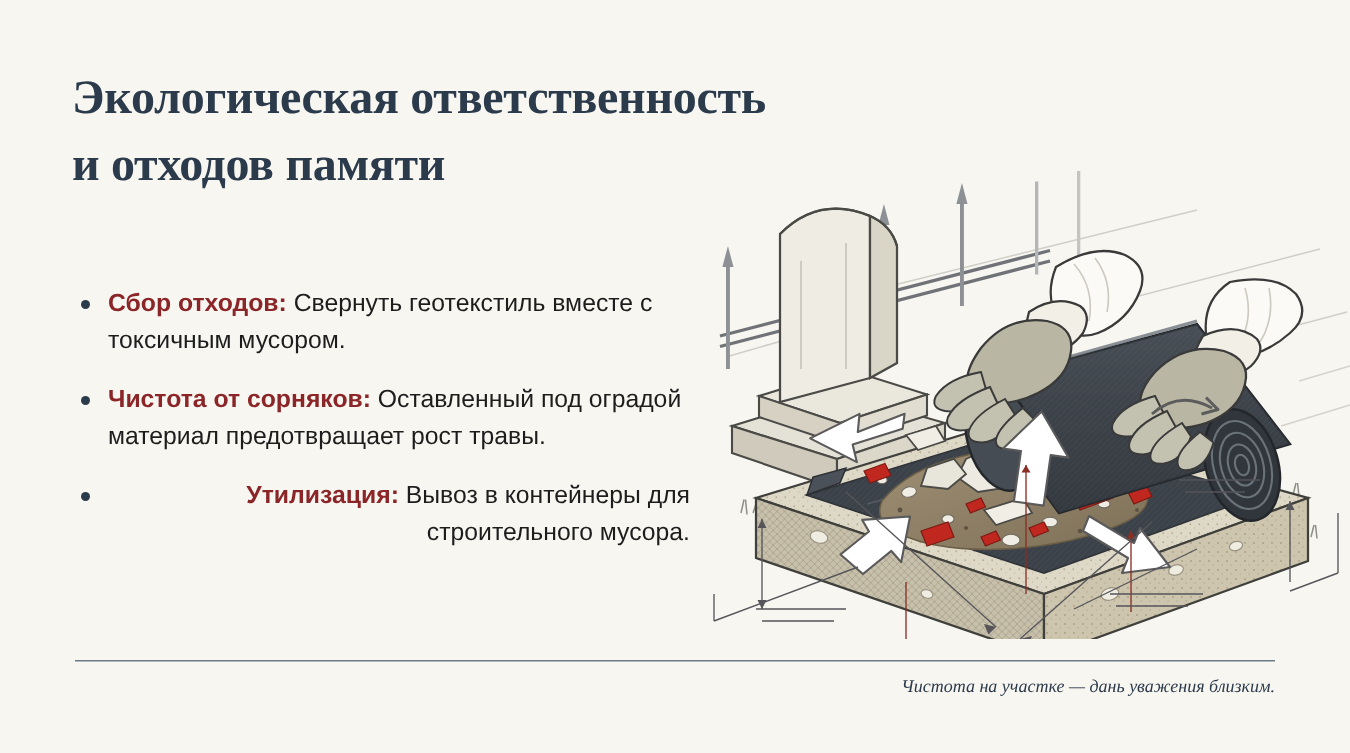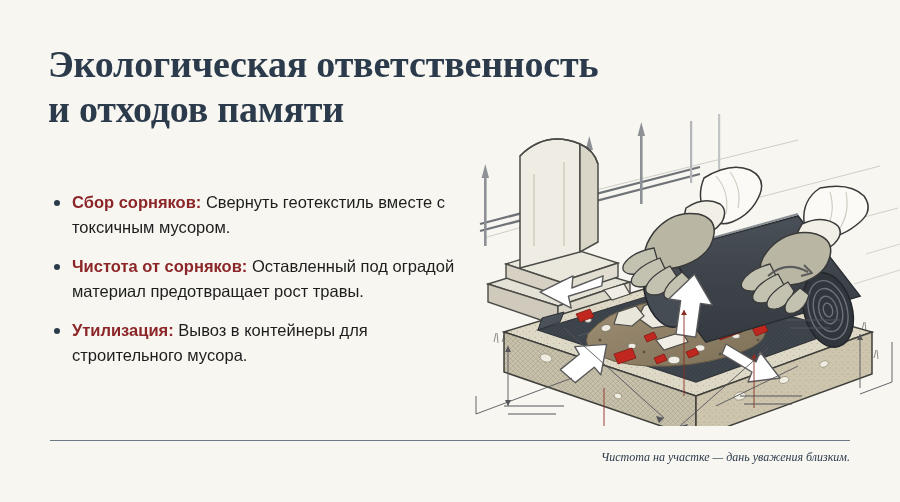--- a/index.html
+++ b/index.html
@@ -21,21 +21,21 @@
   
   #title-block {
     position: absolute;
     left: 48px;
     top: 42px;
     width: 700px;
   }
   .title-line {
     font-family: "Liberation Serif", "DejaVu Serif", serif;
     font-weight: 700;
-    font-size: 38px;
+    font-size: 32px;
     line-height: 45px;
     color: #2c3b4b;
     letter-spacing: -0.2px;
     white-space: nowrap;
   }
 
   
   #bullets {
     position: absolute;
     left: 50px;
@@ -43,21 +43,21 @@
     width: 410px;
   }
   .bullet-item {
     position: relative;
     padding-left: 22px;
     margin-bottom: 14px;
     font-size: 16.5px;
     line-height: 25px;
     color: #1d1d1d;
   }
-  .bullet-item:last-child { margin-bottom: 0; }
+  .bullet-item:last-child { margin-bottom: 0; text-align: right; }
   .bullet-dot {
     position: absolute;
     left: 4px;
     top: 10px;
     width: 6px;
     height: 6px;
     border-radius: 50%;
     background: #2c3b4b;
   }
   .bullet-label {
@@ -103,21 +103,21 @@
 
   <div id="title-block">
     <div class="title-line">Экологическая ответственность</div>
     <div class="title-line">и отходов памяти</div>
   </div>
 
   <div id="bullets">
 
     <div class="bullet-item">
       <span class="bullet-dot"></span>
-      <span class="bullet-label">Сбор сорняков:</span><span class="bullet-text"> Свернуть геотекстиль вместе с токсичным мусором.</span>
+      <span class="bullet-label">Сбор отходов:</span><span class="bullet-text"> Свернуть геотекстиль вместе с токсичным мусором.</span>
     </div>
 
     <div class="bullet-item">
       <span class="bullet-dot"></span>
       <span class="bullet-label">Чистота от сорняков:</span><span class="bullet-text"> Оставленный под оградой материал предотвращает рост травы.</span>
     </div>
 
     <div class="bullet-item">
       <span class="bullet-dot"></span>
       <span class="bullet-label">Утилизация:</span><span class="bullet-text"> Вывоз в контейнеры для строительного мусора.</span>

